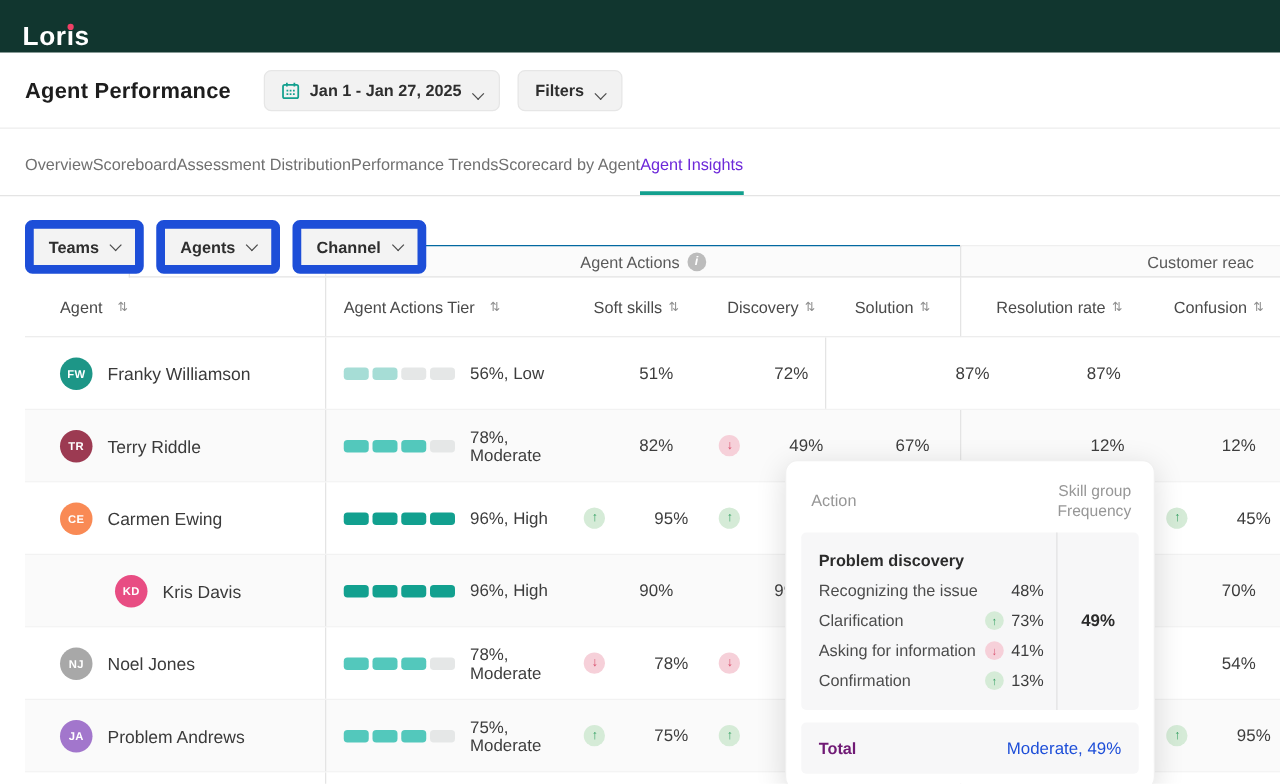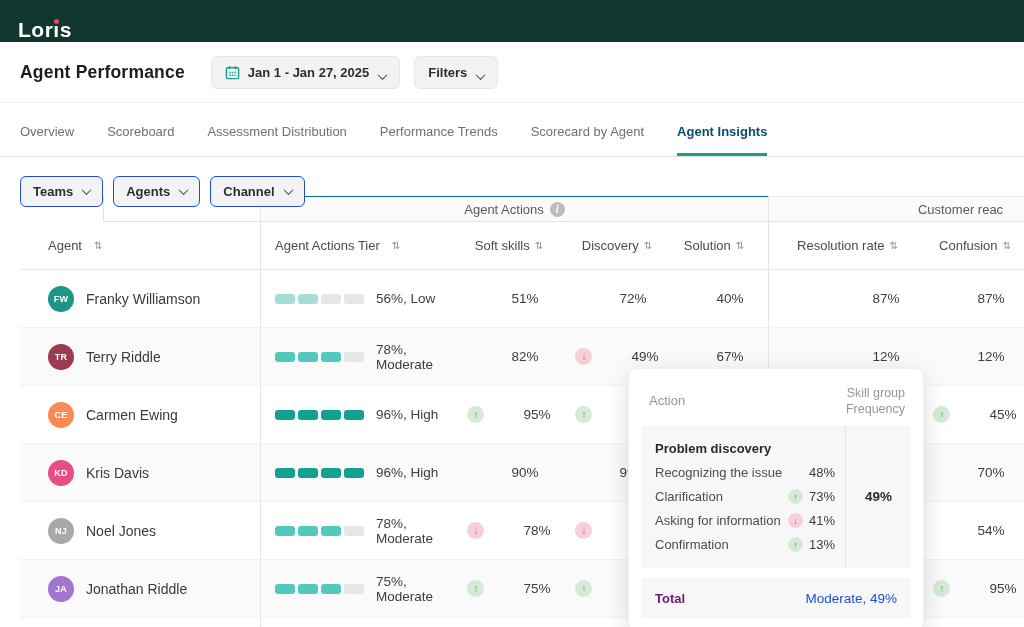--- a/index.html
+++ b/index.html
@@ -14,26 +14,26 @@
   .logo { position:relative; color:#ffffff; font-size:21px; font-weight:bold; letter-spacing:.5px; }
   .logo .dot { position:absolute; width:5px; height:5px; border-radius:50%; background:#ef4066; left:36px; top:1px; }
   
   .page-header { height:61px; display:flex; align-items:center; padding:0 20px; border-bottom:1px solid #ededed; gap:14px; }
   .page-title { font-size:17.5px; font-weight:700; color:#1d1d1d; letter-spacing:.2px; margin-right:12px; }
   .btn { display:inline-flex; align-items:flex-end; gap:8px; background:#f2f2f2; border:1px solid #e6e6e6; border-radius:6px; padding:8px 13px; font-size:13px; color:#2e2e2e; cursor:pointer; }
   .btn .lbl { font-weight:600; }
   .chev { width:7px; height:7px; border-right:1.6px solid #4a4a4a; border-bottom:1.6px solid #4a4a4a; transform:rotate(45deg) translate(-1px,-1px); margin-left:2px; }
   .cal { width:15px; height:15px; flex:0 0 auto; }
   
-  .tabs { height:54px; display:flex; align-items:flex-end; gap:33px; padding:0 20px; border-bottom:1px solid #e4e4e4; }
+  .tabs { height:54px; display:flex; align-items:flex-end; padding:0 20px; border-bottom:1px solid #e4e4e4; }
   .tab { font-size:13px; color:#707070; padding-bottom:14px; border-bottom:3px solid transparent; cursor:pointer; white-space:nowrap; }
-  .tab.active { color:#0c4a6e; font-weight:700; border-bottom-color:#13a08e; }
+  .tab.active { color:#6d28d9; font-weight:400; border-bottom-color:#13a08e; }
   
   .chips { position:absolute; top:176px; left:20px; display:flex; gap:10px; z-index:3; }
-  .chip { display:inline-flex; align-items:center; gap:8px; background:#f3f3f3; border:1px solid #1d4ed8; border-radius:6px; padding:7px 12px; font-size:13px; font-weight:600; color:#2e2e2e; cursor:pointer; }
+  .chip { display:inline-flex; align-items:center; gap:8px; background:#f3f3f3; border:7px solid #1d4ed8; border-radius:6px; padding:7px 12px; font-size:13px; font-weight:600; color:#2e2e2e; cursor:pointer; }
   
   .tbl { position:absolute; top:196px; left:20px; width:1132px; }
   .grp-row { display:flex; height:26px; margin-left:83px; }
   .grp-cell { display:flex; align-items:center; justify-content:center; font-size:13px; color:#5a5a5a; border-bottom:1px solid #e4e4e4; background:#fbfbfb; gap:6px; }
   .grp-empty { width:157px; border-left:1px solid #e4e4e4; background:#ffffff; }
   .grp-actions { width:508px; border-left:1px solid #e9e9e9; border-top:1px solid #0369a1; }
   .grp-customer { width:384px; border-left:1px solid #e4e4e4; border-top:1px solid #efefef; }
   .info-ic { width:15px; height:15px; border-radius:50%; background:#bcbcbc; color:#ffffff; font-size:10px; font-weight:700; display:inline-flex; align-items:center; justify-content:center; font-style:italic; }
   .hdr-row { display:flex; height:48px; border-bottom:1px solid #e8e8e8; }
   .hdr-cell { display:flex; align-items:center; justify-content:center; font-size:13px; color:#4a4a4a; gap:5px; cursor:pointer; }
@@ -193,23 +193,20 @@
             <span class="seg"></span>
           </span>
           <span class="tier-lbl">56%, Low</span>
         </div>
         <div class="cell c-soft">
           <span class="val">51%</span>
         </div>
         <div class="cell c-disc">
           <span class="val">72%</span>
         </div>
-        <div class="cell c-sol">
-          <span class="val">40%</span>
-        </div>
         <div class="cell c-res">
           <span class="val">87%</span>
         </div>
         <div class="cell c-conf">
           <span class="val">87%</span>
         </div>
       </div>
       <div class="t-row alt">
         <div class="cell c-agent">
           <span class="avatar" style="background: rgb(156, 58, 82);">TR</span>
@@ -265,21 +262,21 @@
         </div>
         <div class="cell c-sol"></div>
         <div class="cell c-res"></div>
         <div class="cell c-conf">
           <span class="badge up">↑</span>
           <span class="val">45%</span>
         </div>
       </div>
       <div class="t-row alt">
         <div class="cell c-agent">
-          <span class="avatar" style="background: rgb(232, 77, 131);">KD</span>
+          <span class="avatar" style="background: rgb(232, 77, 131); margin-left: 44px;">KD</span>
           <span class="a-name">Kris Davis</span>
         </div>
         <div class="cell c-tier">
           <span class="meter">
             <span class="seg f-high"></span>
             <span class="seg f-high"></span>
             <span class="seg f-high"></span>
             <span class="seg f-high"></span>
           </span>
           <span class="tier-lbl">96%, High</span>
@@ -320,21 +317,21 @@
         </div>
         <div class="cell c-sol"></div>
         <div class="cell c-res"></div>
         <div class="cell c-conf">
           <span class="val">54%</span>
         </div>
       </div>
       <div class="t-row alt">
         <div class="cell c-agent">
           <span class="avatar" style="background: rgb(162, 118, 204);">JA</span>
-          <span class="a-name">Jonathan Riddle</span>
+          <span class="a-name">Problem Andrews</span>
         </div>
         <div class="cell c-tier">
           <span class="meter">
             <span class="seg f-moderate"></span>
             <span class="seg f-moderate"></span>
             <span class="seg f-moderate"></span>
             <span class="seg"></span>
           </span>
           <span class="tier-lbl">75%, Moderate</span>
         </div>

